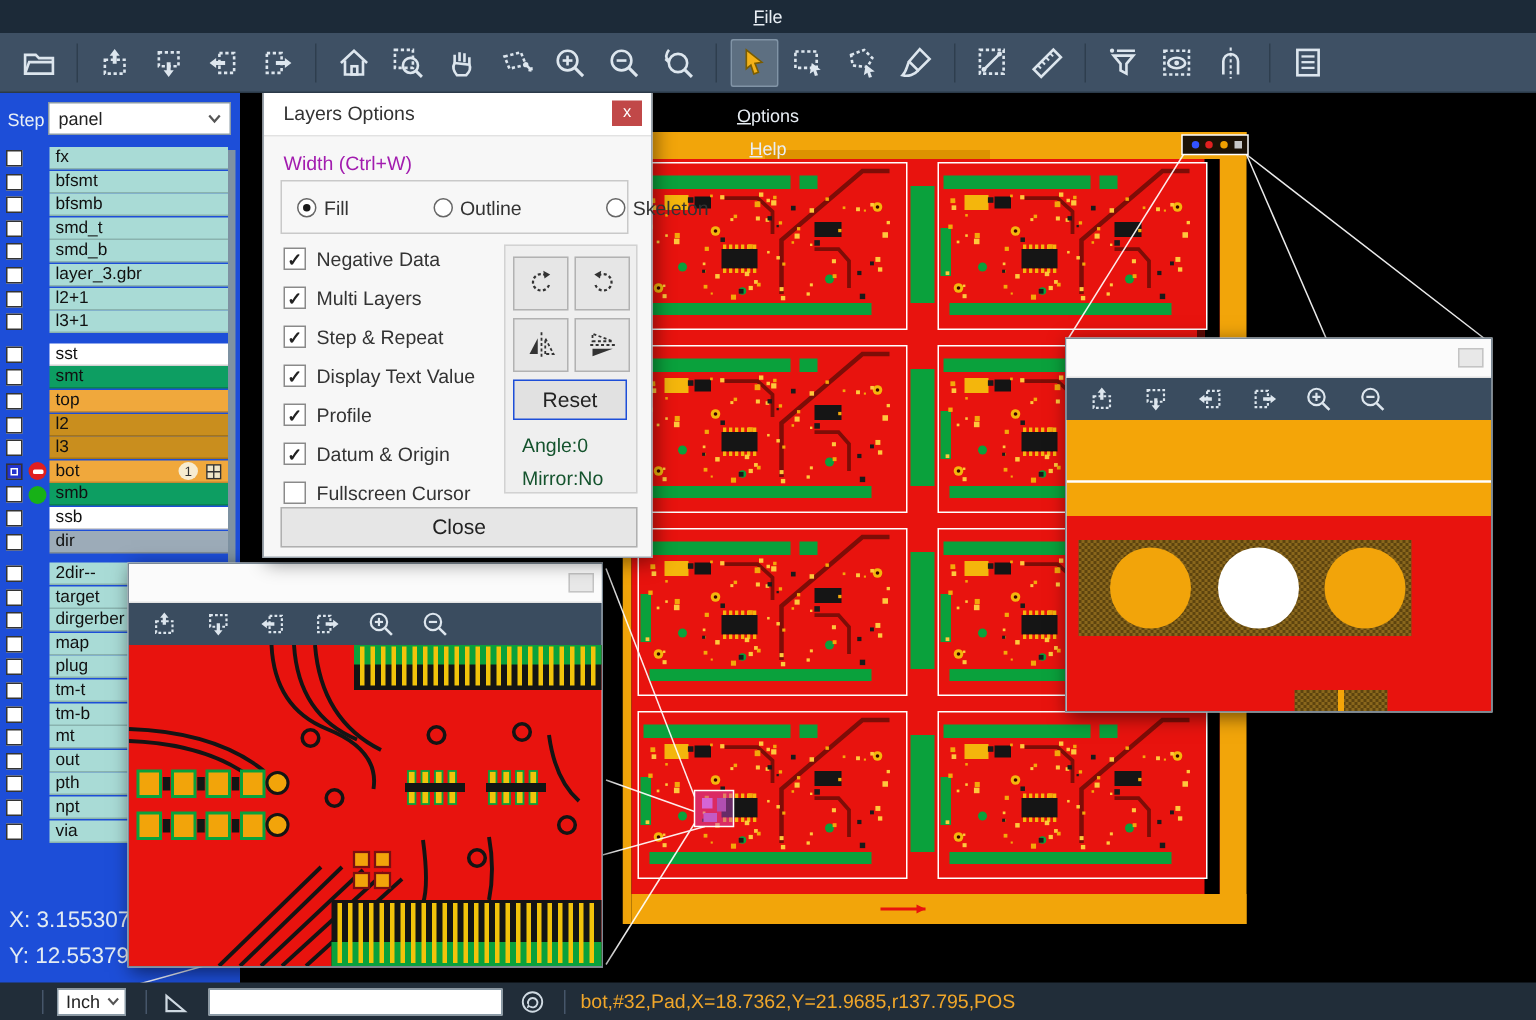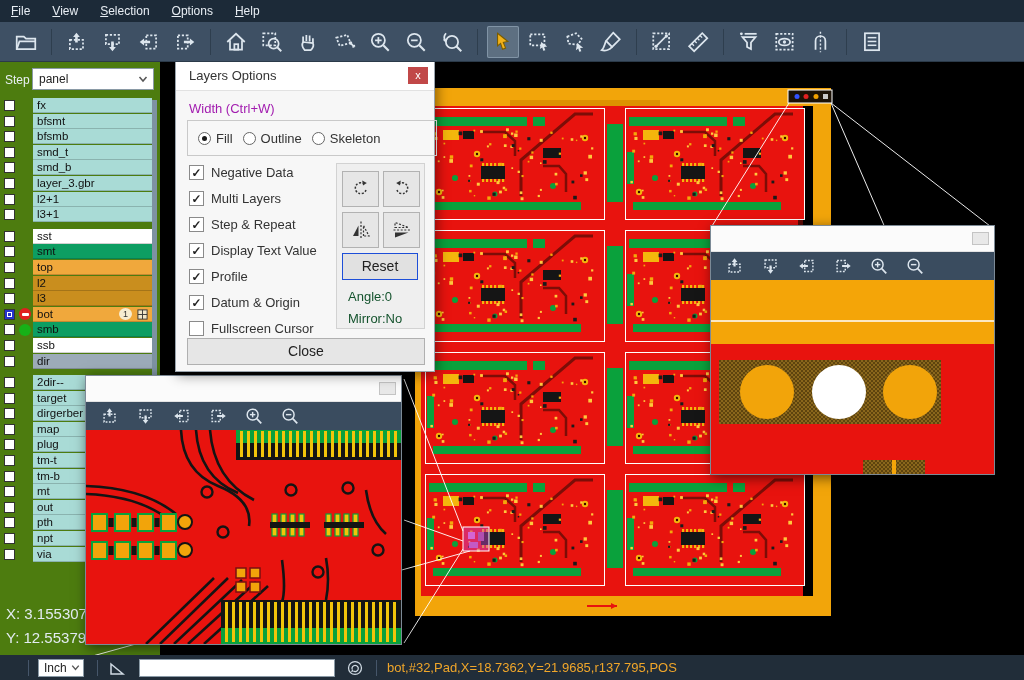--- a/index.html
+++ b/index.html
@@ -2,37 +2,37 @@
 <html><head>
 <meta charset="utf-8">
 <style>
   * { margin:0; padding:0; box-sizing:border-box; }
   html,body { width:1024px; height:680px; overflow:hidden; background:#000;
               font-family:"Liberation Sans", sans-serif; }
   #app { position:relative; width:1024px; height:680px; background:#000; }
 
   
   .menubar { position:absolute; left:0; top:0; width:1024px; height:22px;
-             background:#1c2a38; display:flex; align-items:center; z-index:60; }
+             background:#1c2a38; display:flex; align-items:center; z-index:60;flex-direction:column; }
   .menubar .mi { color:#e8eef4; font-size:12px; padding:0 11px; height:22px;
                  line-height:22px; cursor:default; }
   .menubar .mi u { text-decoration:underline; }
 
   
   .toolbar { position:absolute; left:0; top:22px; width:1024px; height:40px;
              background:#3e5064; display:flex; align-items:center; z-index:60;
              border-bottom:1px solid #2b3a49; }
   .tbtn { width:32px; height:32px; margin:0 2px; display:flex; align-items:center;
           justify-content:center; color:#dde6ee; border-radius:2px; }
   .tbtn.active { background:#5d6f81; box-shadow:inset 0 0 0 1px #8194a6; }
   .tsep { width:1px; height:26px; background:#2e3e4e; margin:0 7px; }
 
   
   .sidebar { position:absolute; left:0; top:62px; width:160px; height:599px;
-             background:#4d7c0f; z-index:15; }
+             background:#1d4ed8; z-index:15; }
   .step-label { position:absolute; left:5px; top:11px; color:#e9f0f5; font-size:12px; }
   .step-select { position:absolute; left:32px; top:6px; width:122px; height:22px;
                  background:#fff; border:1px solid #8a9aa6; display:flex;
                  align-items:center; font-size:12px; color:#222; padding-left:6px; }
   .step-select svg { position:absolute; right:3px; }
   #layer-rows { position:absolute; left:0; top:36px; width:160px; }
   .lrow { position:relative; height:15.6px; }
   .lrow .cb { position:absolute; left:4px; top:2px; width:11px; height:11px;
               background:#fff; border:1px solid #333; }
   .lrow .cb.blue { background:#2433cc; box-shadow:inset 0 0 0 2px #2433cc, inset 0 0 0 3px #fff; }
@@ -80,22 +80,22 @@
   .dialog { position:absolute; left:175px; top:60px; width:260px; height:312px;
             background:#f7f7f7; border:1px solid #9aa4ad; z-index:50;
             box-shadow:2px 3px 12px rgba(0,0,0,.45); }
   .dlg-title { position:relative; height:30px; background:#fff;
                border-bottom:1px solid #e2e2e2; font-size:13px; color:#333;
                line-height:30px; padding-left:13px; }
   .dlg-close { position:absolute; right:6px; top:6px; width:20px; height:17px;
                background:#c14848; color:#fff; font-size:11px; text-align:center;
                line-height:16px; cursor:default; }
   .dlg-width { position:absolute; left:13px; top:40px; font-size:13px; color:#a21caf; }
-  .radio-box { position:absolute; left:11px; top:59px; width:250px; height:36px;
-               border:1px solid #c9c9c9; display:flex; align-items:center; }
+  .radio-box { position:absolute; left:11px; top:59px; width:232px; height:36px;
+               border:1px solid #c9c9c9; display:flex; align-items:center;gap:46px; }
   .radio { display:flex; align-items:center; margin-left:10px; font-size:13px; color:#333; }
   .radio .rdot { width:13px; height:13px; border:1px solid #666; border-radius:50%;
                  background:#fff; margin-right:5px; position:relative; }
   .radio.sel .rdot::after { content:""; position:absolute; left:3px; top:3px;
                  width:5px; height:5px; border-radius:50%; background:#1a1a1a; }
   .dlg-check { position:absolute; left:13px; display:flex; align-items:center;
                font-size:13px; color:#333; }
   .dlg-check .box { width:15px; height:15px; border:1px solid #8a8a8a; background:#fff;
                     margin-right:7px; font-size:12px; line-height:14px; text-align:center;
                     color:#222; font-weight:bold; }

